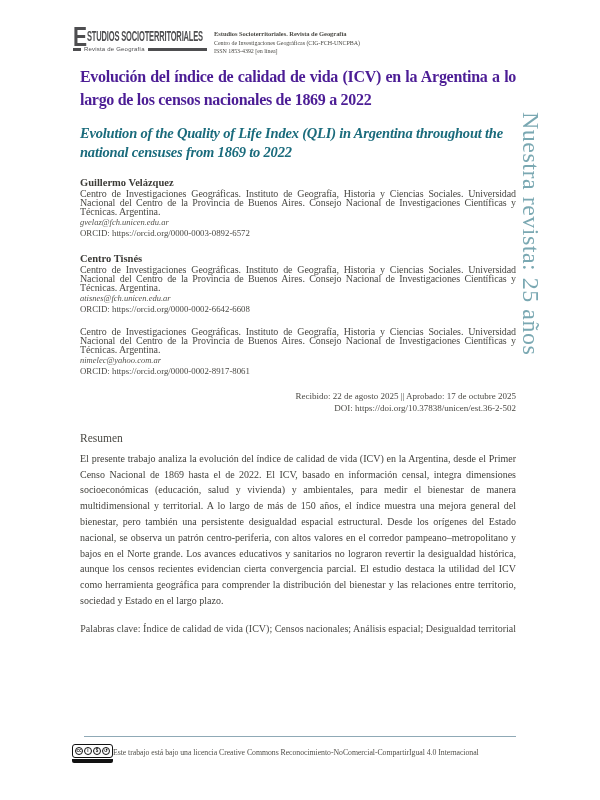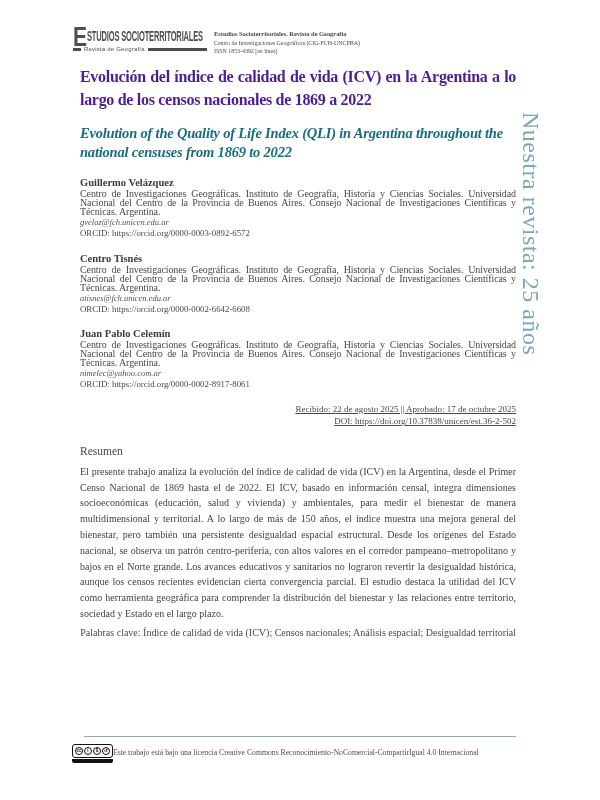--- a/index.html
+++ b/index.html
@@ -31,26 +31,26 @@
 
   
   .authors{margin-top:14px;}
   .author{margin-bottom:12px;}
   .author-name{font-size:10.5px;font-weight:bold;line-height:13px;color:#3c3b37;}
   .author-affil{font-size:10px;line-height:9px;text-align:justify;letter-spacing:-0.1px;color:#4a4944;}
   .author-email{font-size:8.5px;font-style:italic;line-height:11px;margin-top:1px;color:#55544e;}
   .author-orcid{font-size:8.8px;line-height:11.5px;color:#4a4944;}
 
   
-  .dates{margin-top:6px;text-align:right;font-size:9px;line-height:12.5px;color:#4a4944;text-decoration:underline;}
+  .dates{margin-top:6px;text-align:right;font-size:9px;line-height:12.5px;color:#4a4944;}
 
   
   .abstract-heading{margin-top:16px;font-size:11.5px;line-height:14px;color:#4a4944;}
   .abstract-body{margin-top:6px;font-size:10px;line-height:15.8px;text-align:justify;color:#43423d;}
-  .keywords{margin-top:3px;text-align:right;font-size:10px;line-height:15px;color:#4a4944;}
+  .keywords{margin-top:12px;text-align:right;font-size:10px;line-height:15px;color:#4a4944;}
 
   
   .sidebar-vertical{position:absolute;left:517px;top:112px;writing-mode:vertical-rl;
             font-size:24px;color:#7aa8b2;letter-spacing:0.5px;white-space:nowrap;}
 
   
   .footer-rule{position:absolute;top:736px;left:84px;width:432px;height:1px;background:#8fa9b6;}
   .license-row{position:absolute;top:744px;left:72px;display:flex;gap:0;align-items:flex-start;}
   .cc-badge{display:inline-block;flex:0 0 auto;}
   .cc-badge-top{display:flex;gap:1px;align-items:center;justify-content:center;
@@ -98,21 +98,20 @@
         <div class="author-email">gvelaz@fch.unicen.edu.ar</div>
         <div class="author-orcid">ORCID: https://orcid.org/0000-0003-0892-6572</div>
       </div>
       <div class="author">
         <div class="author-name">Centro Tisnés</div>
         <div class="author-affil">Centro de Investigaciones Geográficas. Instituto de Geografía, Historia y Ciencias Sociales. Universidad Nacional del Centro de la Provincia de Buenos Aires. Consejo Nacional de Investigaciones Científicas y Técnicas. Argentina.</div>
         <div class="author-email">atisnes@fch.unicen.edu.ar</div>
         <div class="author-orcid">ORCID: https://orcid.org/0000-0002-6642-6608</div>
       </div>
       <div class="author">
-        <div class="author-name">Juan Pablo Celemín</div>
         <div class="author-affil">Centro de Investigaciones Geográficas. Instituto de Geografía, Historia y Ciencias Sociales. Universidad Nacional del Centro de la Provincia de Buenos Aires. Consejo Nacional de Investigaciones Científicas y Técnicas. Argentina.</div>
         <div class="author-email">nimelec@yahoo.com.ar</div>
         <div class="author-orcid">ORCID: https://orcid.org/0000-0002-8917-8061</div>
       </div>
     </section>
 
     <div class="dates">
       <div>Recibido: 22 de agosto 2025 || Aprobado: 17 de octubre 2025</div>
       <div>DOI: https://doi.org/10.37838/unicen/est.36-2-502</div>
     </div>

